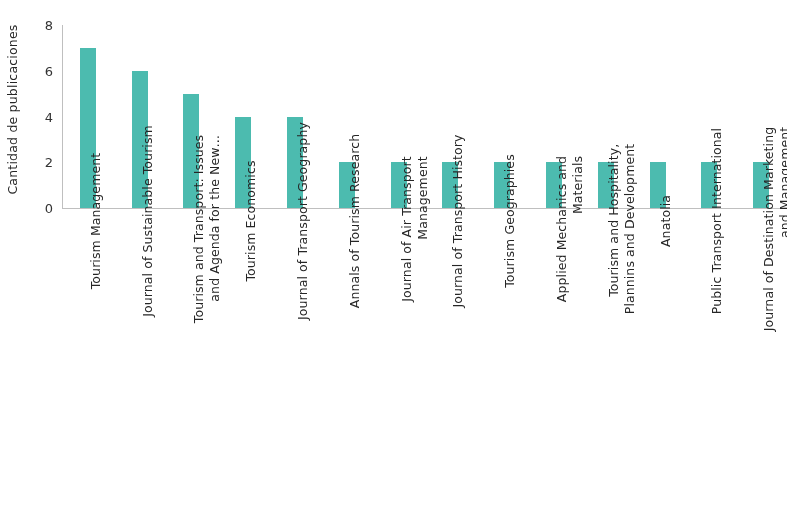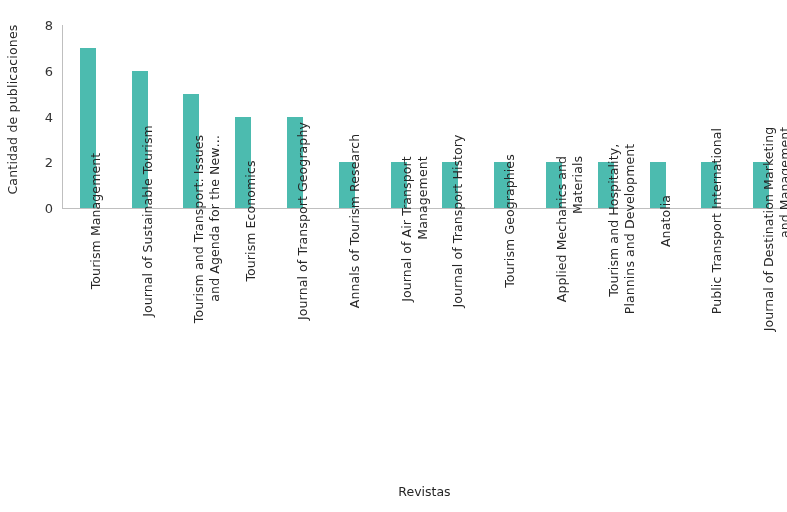--- a/index.html
+++ b/index.html
@@ -311,15 +311,14 @@
       <div class="xtick-slot" style="left: 673.214px; width: 51.7857px;">
         <div class="xtick-rot" style="transform: translateX(-50%) rotate(-90deg); transform-origin: center top; margin-top: 16px; margin-left: 0px; left: 50%;">
           <div class="xtick-lines" style="transform: translateX(0px);">
             <span class="ln">Journal of Destination Marketing</span>
             <span class="ln">and Management</span>
           </div>
         </div>
       </div>
     </div>
 
-  <div id="xlabel">Revistas</div>
 
 </div>
 
 </body></html>

